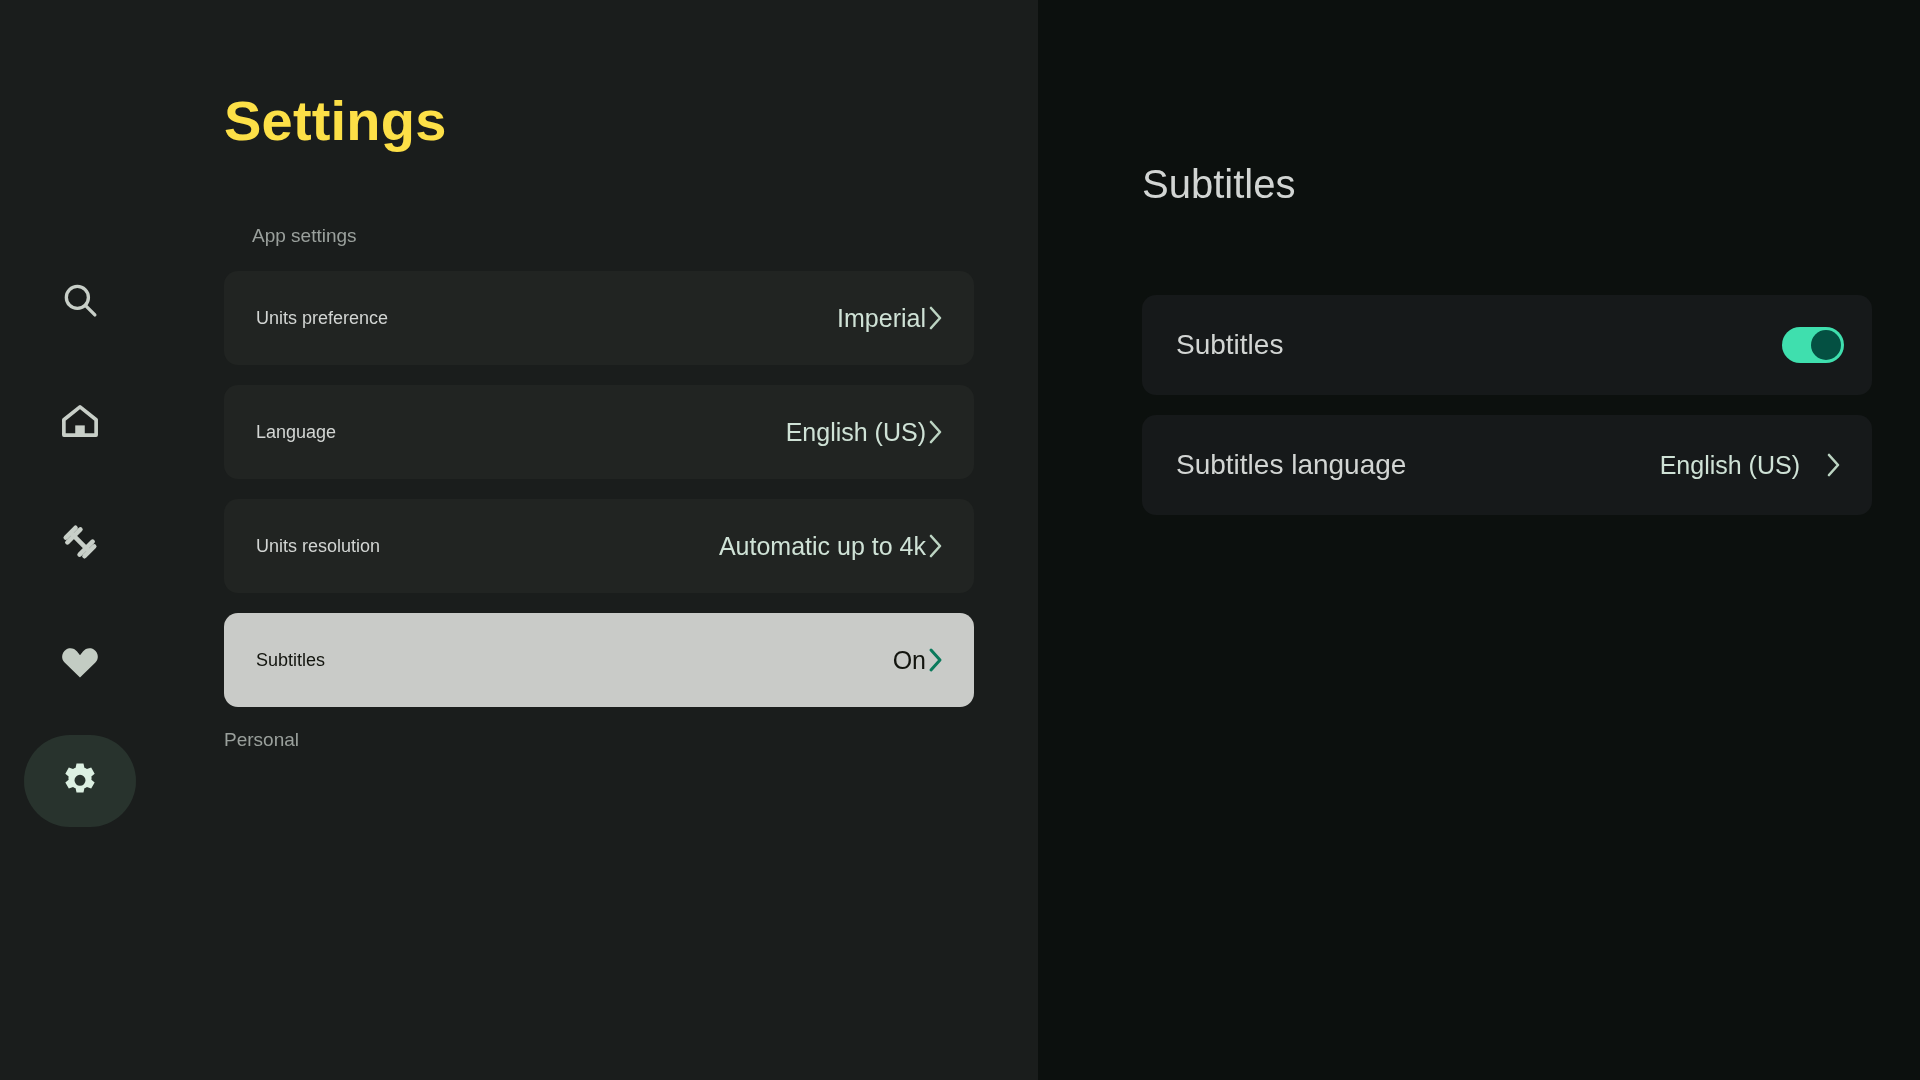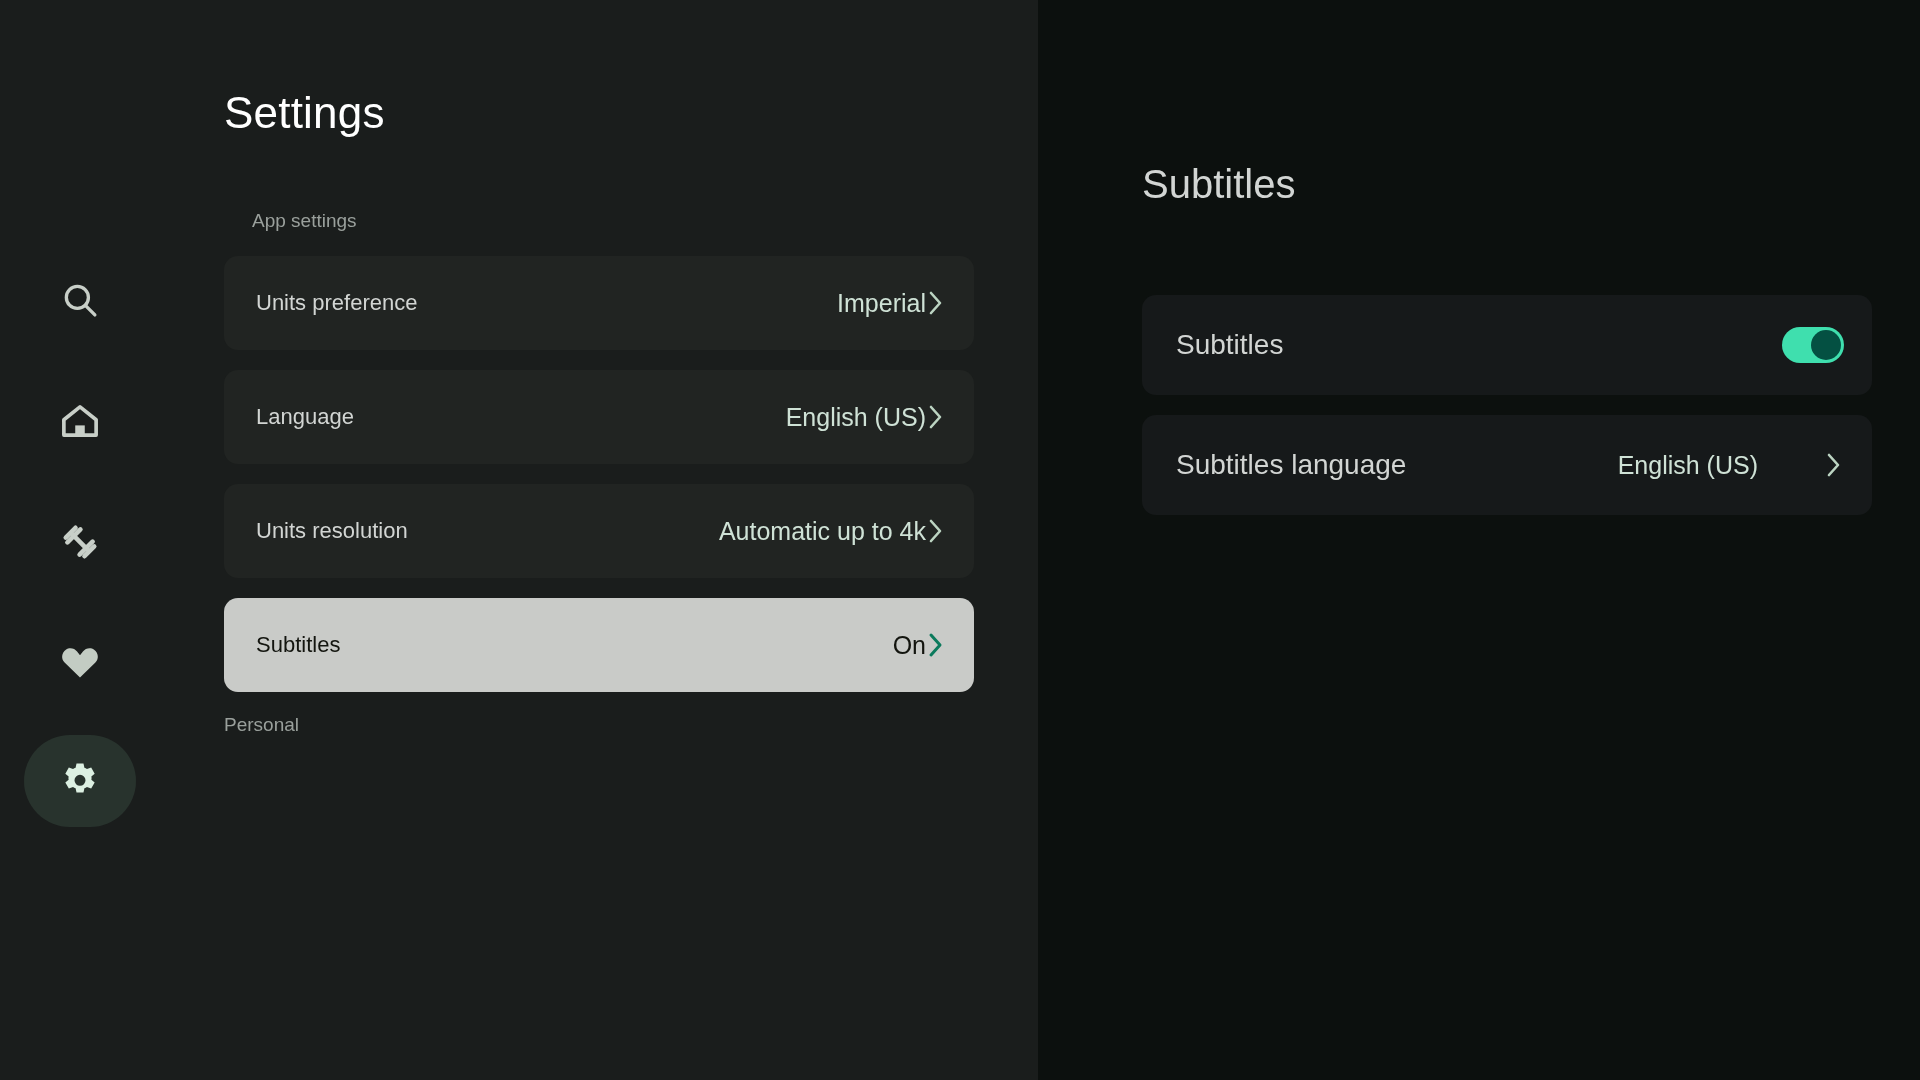--- a/index.html
+++ b/index.html
@@ -35,22 +35,22 @@
   .rail-item svg { display:block; }
   .rail-item.active { background:#28332d; }
 
   
   #settings-col {
     position:absolute;
     left:224px; top:0;
     width:760px; height:1080px;
   }
   #page-title {
-    font-size:44px; font-weight:400;
-    color:#ffffff;
+    font-size:56px; font-weight:700;
+    color:#fde047;
     letter-spacing:.2px;
     margin-top:88px;
   }
   .section-label {
     font-size:19px; color:#9aa09c; font-weight:400;
   }
   #label-app { margin-top:72px;margin-left:28px; }
   #label-personal { margin-top:22px; }
 
   .row {
@@ -59,21 +59,21 @@
     border-radius:14px;
     display:flex; align-items:center;
     padding:0 28px 0 32px;
     margin-top:20px;
     width:750px;
   }
   #label-app + .row { margin-top:24px; }
   #label-personal + .row { margin-top:24px; }
 
   .row-label {
-    font-size:22px; color:#d2d5d3; font-weight:400;
+    font-size:18px; color:#d2d5d3; font-weight:400;
     flex:1 1 auto; white-space:nowrap;
   }
   .row-value {
     font-size:25px; color:#cfe2d6; font-weight:400;
     white-space:nowrap;
   }
   .chev { width:20px; height:32px; flex:0 0 20px; }
   .chev svg { display:block; }
 
   .row.selected {
@@ -96,21 +96,21 @@
   .r-row {
     height:100px;
     background:#16191a;
     border-radius:14px;
     display:flex; align-items:center;
     padding:0 28px 0 34px;
     margin:0 48px 0 104px;
     width:730px;
   }
   #r-row-subtitles { margin-top:88px; }
-  #r-row-language  { margin-top:20px;gap:42px; }
+  #r-row-language  { margin-top:20px; }
   .r-label { font-size:28px; color:#d2d5d3; flex:1 1 auto; white-space:nowrap; }
   .r-value { font-size:25px; color:#cfe2d6; margin-right:24px; white-space:nowrap; }
 
   
   .toggle {
     width:62px; height:36px;
     border-radius:18px;
     background:#3fdfae;
     position:relative;
     flex:0 0 62px;

